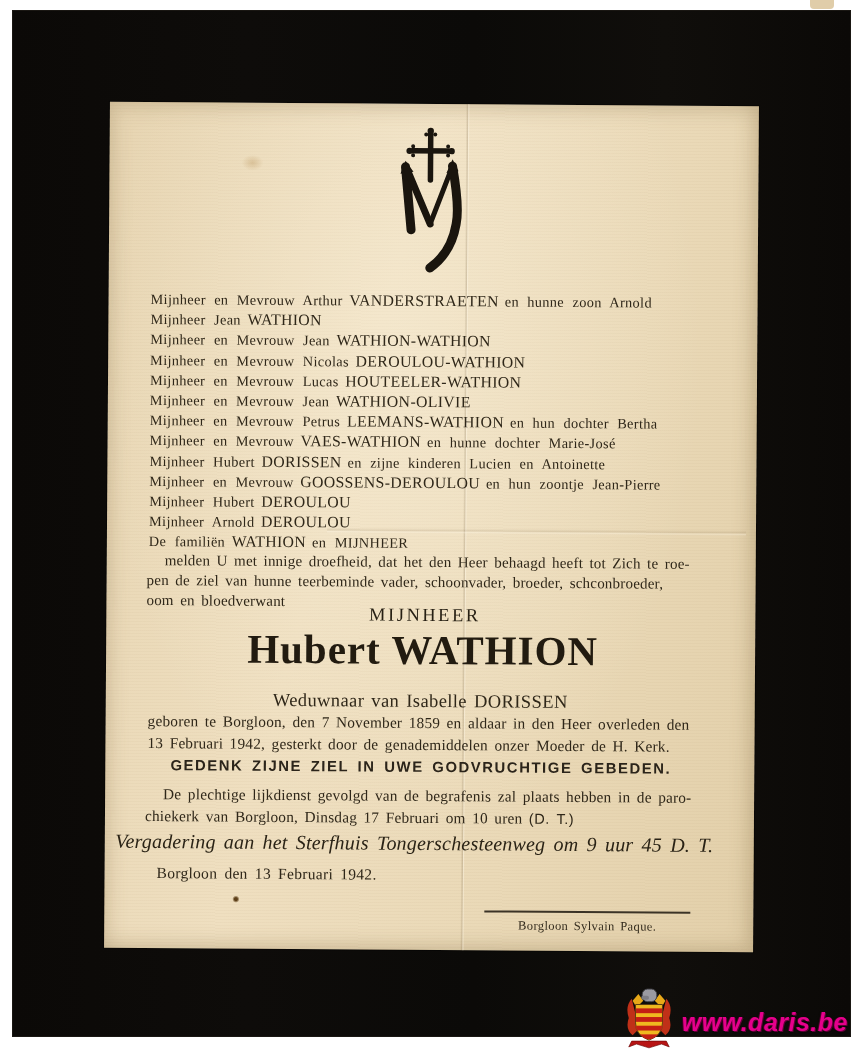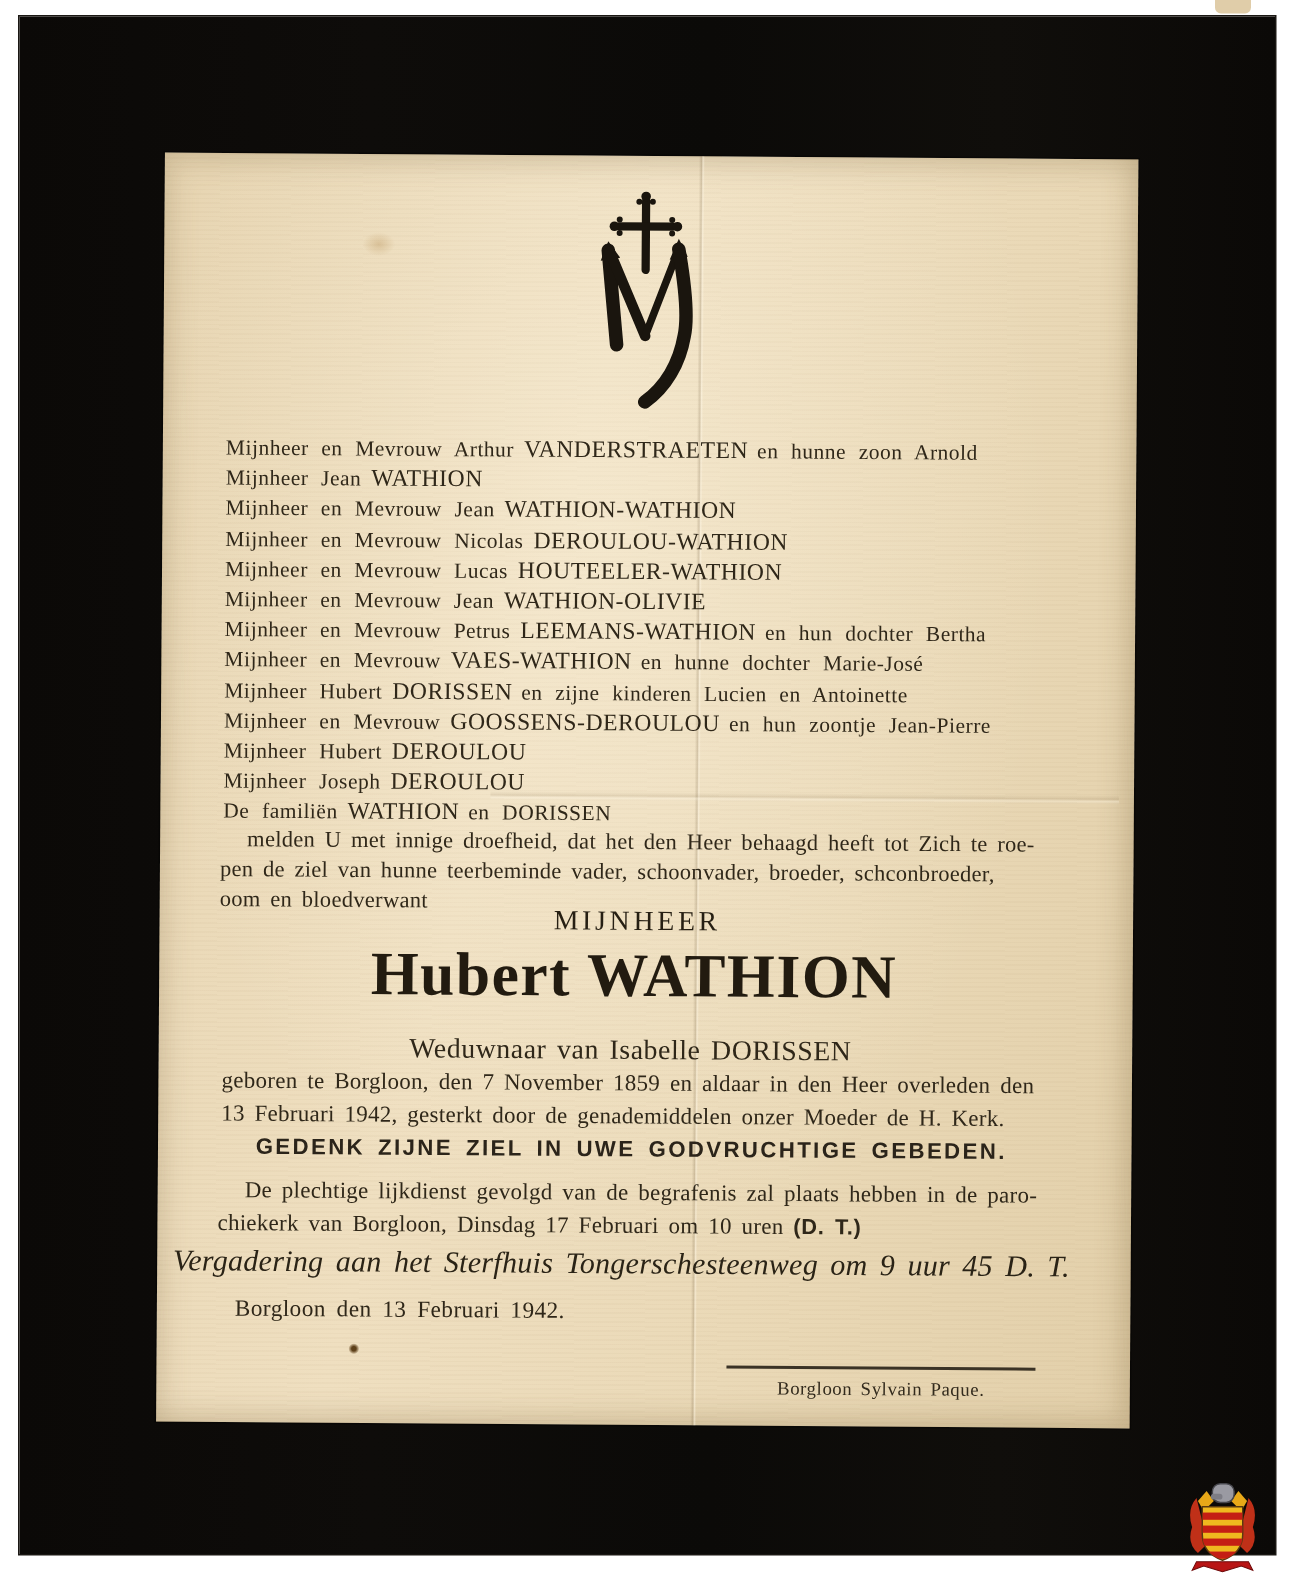--- a/index.html
+++ b/index.html
@@ -64,21 +64,21 @@
   .t-widower{position:absolute;left:0;right:20px;top:587px;text-align:center;
     font-size:18.5px;letter-spacing:.4px;word-spacing:2px;}
   .born{position:absolute;left:42px;top:608px;width:590px;}
   .born div{font-size:15.3px;line-height:21.5px;white-space:nowrap;letter-spacing:.2px;word-spacing:2.5px;}
   .prayer{position:absolute;left:0;right:18px;top:655px;text-align:center;
     font-family:"Liberation Sans",sans-serif;font-weight:bold;font-size:14.8px;
     letter-spacing:1.6px;word-spacing:3px;color:#2b241a;}
   .service{position:absolute;left:40px;top:681px;width:590px;}
   .service div{font-size:15.3px;line-height:22px;white-space:nowrap;letter-spacing:.2px;word-spacing:2.5px;}
   .service div:first-child{text-indent:18px;}
-  .service .dt{font-family:"Liberation Sans",sans-serif;font-weight:bold;font-size:14.5px;letter-spacing:.5px;}
+  .service .dt{font-family:"Liberation Sans",sans-serif;font-weight:normal;font-size:14.5px;letter-spacing:.5px;}
   .meeting{position:absolute;left:0;right:30px;top:728px;text-align:center;
     font-style:italic;font-size:20px;letter-spacing:.2px;word-spacing:3px;color:#2a2316;}
   .dateline{position:absolute;left:52px;top:762px;font-size:15.5px;letter-spacing:.3px;word-spacing:3px;}
   .printer{position:absolute;left:380px;top:806px;width:206px;text-align:center;
     border-top:2px solid #3b3326;padding-top:6px;font-size:12.5px;
     letter-spacing:.4px;word-spacing:2px;color:#332b1d;}
   
   .watermark{position:absolute;right:13px;bottom:0;display:flex;align-items:flex-end;}
   .crest{width:52px;height:64px;margin-right:7px;}
   .wm-text{
@@ -131,22 +131,22 @@
     <div class="ann-line"><span>Mijnheer Jean</span><span class="surname">WATHION</span><span></span></div>
     <div class="ann-line"><span>Mijnheer en Mevrouw Jean</span><span class="surname">WATHION-WATHION</span><span></span></div>
     <div class="ann-line"><span>Mijnheer en Mevrouw Nicolas</span><span class="surname">DEROULOU-WATHION</span><span></span></div>
     <div class="ann-line"><span>Mijnheer en Mevrouw Lucas</span><span class="surname">HOUTEELER-WATHION</span><span></span></div>
     <div class="ann-line"><span>Mijnheer en Mevrouw Jean</span><span class="surname">WATHION-OLIVIE</span><span></span></div>
     <div class="ann-line"><span>Mijnheer en Mevrouw Petrus</span><span class="surname">LEEMANS-WATHION</span><span>en hun dochter Bertha</span></div>
     <div class="ann-line"><span>Mijnheer en Mevrouw</span><span class="surname">VAES-WATHION</span><span>en hunne dochter Marie-José</span></div>
     <div class="ann-line"><span>Mijnheer Hubert</span><span class="surname">DORISSEN</span><span>en zijne kinderen Lucien en Antoinette</span></div>
     <div class="ann-line"><span>Mijnheer en Mevrouw</span><span class="surname">GOOSSENS-DEROULOU</span><span>en hun zoontje Jean-Pierre</span></div>
     <div class="ann-line"><span>Mijnheer Hubert</span><span class="surname">DEROULOU</span><span></span></div>
-    <div class="ann-line"><span>Mijnheer Joseph</span><span class="surname">DEROULOU</span><span></span></div>
-    <div class="ann-line"><span>De familiën</span><span class="surname">WATHION</span><span>en DORISSEN</span></div>
+    <div class="ann-line"><span>Mijnheer Arnold</span><span class="surname">DEROULOU</span><span></span></div>
+    <div class="ann-line"><span>De familiën</span><span class="surname">WATHION</span><span>en MIJNHEER</span></div>
   </div>
 
   <div class="intro">
     <div>melden U met innige droefheid, dat het den Heer behaagd heeft tot Zich te roe-</div>
     <div>pen de ziel van hunne teerbeminde vader, schoonvader, broeder, schconbroeder,</div>
     <div>oom en bloedverwant</div>
   </div>
 
   <div class="t-mijnheer">MIJNHEER</div>
   <div class="t-name">Hubert WATHION</div>
@@ -182,13 +182,14 @@
       </clipPath>
     <path d="M13,19 h28 v19 q0,13 -14,18 q-14,-5 -14,-18 Z" fill="#efb81f" stroke="#5a3a10" stroke-width="1"></path>
     <g clip-path="url(#shieldclip)" fill="#c41e14">
       <rect x="13" y="23" width="28" height="5"></rect>
       <rect x="13" y="32" width="28" height="5"></rect>
       <rect x="13" y="41" width="28" height="5"></rect>
       <rect x="13" y="50" width="28" height="5"></rect>
     </g>
     <path d="M9,57 L45,57 L48,63 L40,60 L27,64 L14,60 L6,63 Z" fill="#b81414" stroke="#6e0a0a" stroke-width=".7"></path>
   </svg>
+  <div class="wm-text">www.daris.be</div>
 </div>
 
 </body></html>

